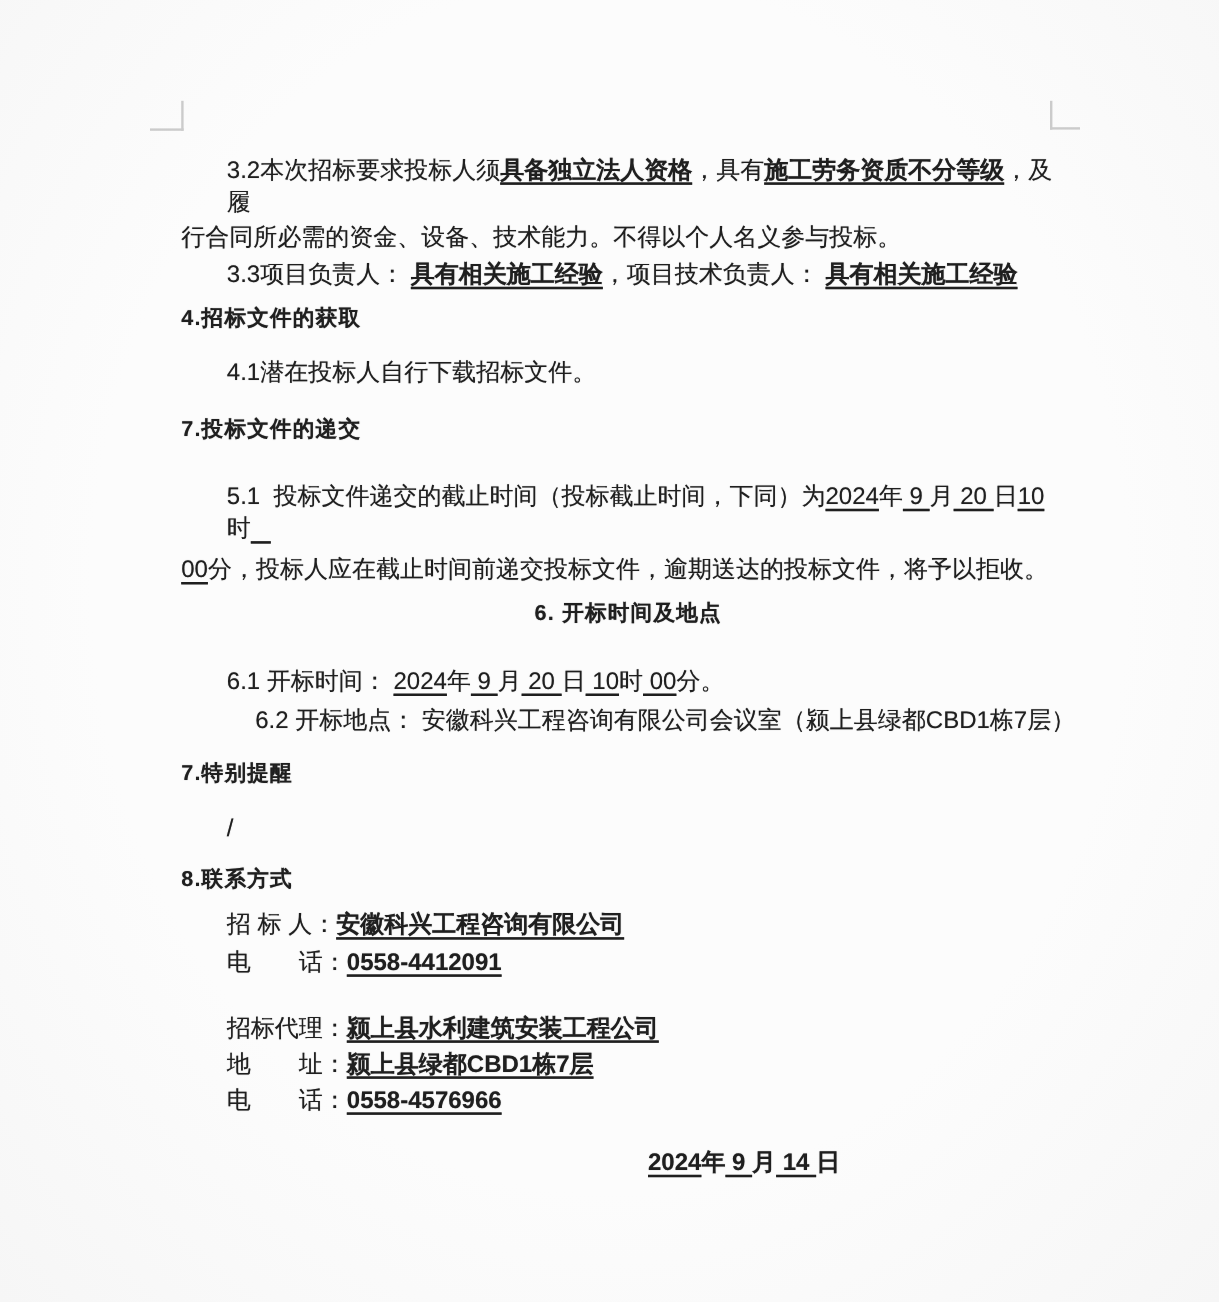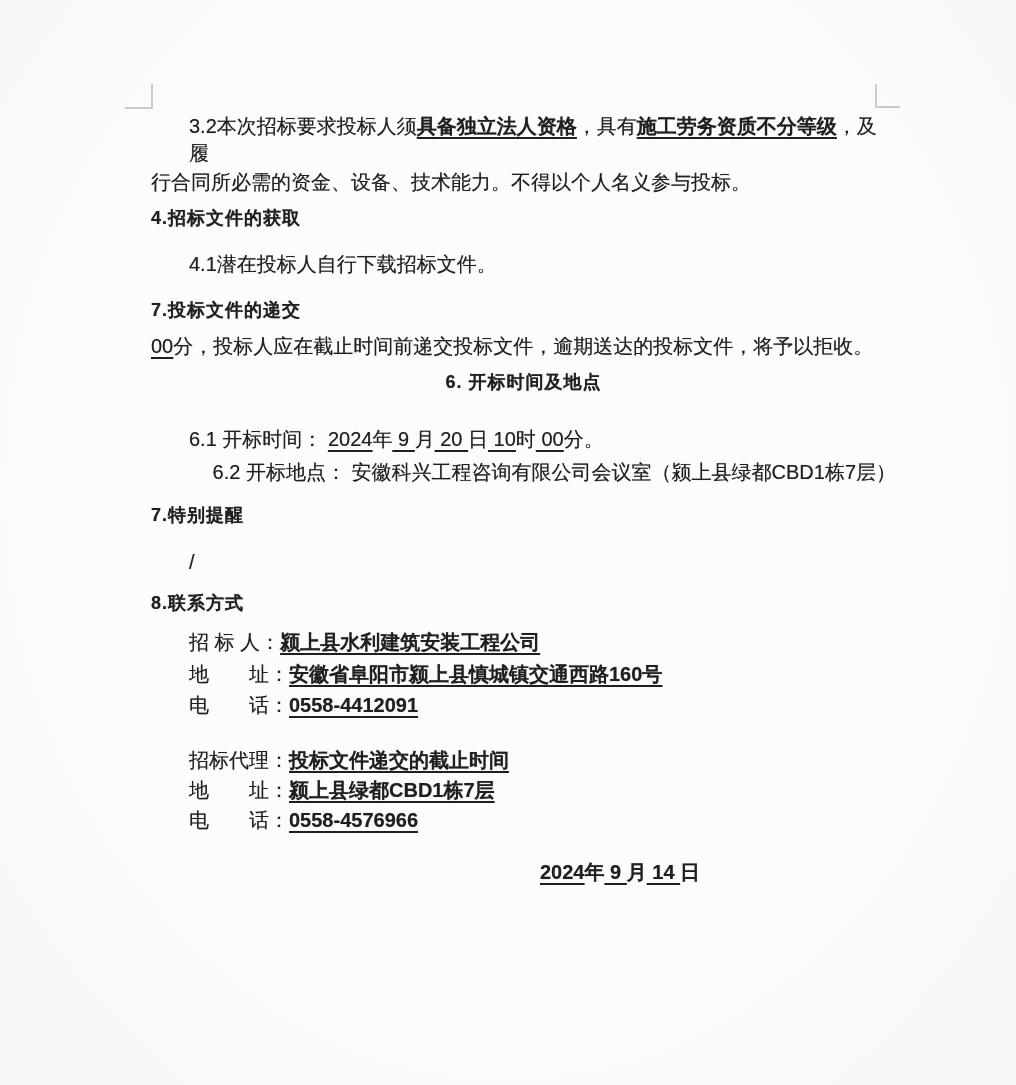--- a/index.html
+++ b/index.html
@@ -19,21 +19,21 @@
   .corner { position: absolute; }
   .corner-tl {
     left: 125px; top: 84px; width: 26px; height: 23px;
     border-right: 2px solid #cbcbcb; border-bottom: 2px solid #cbcbcb;
   }
   .corner-tr {
     left: 875px; top: 84px; width: 23px; height: 22px;
     border-left: 2px solid #cbcbcb; border-bottom: 2px solid #cbcbcb;
   }
   .content {
-    position: absolute; left: 151px; top: 0; width: 745px;
+    position: absolute; left: 151px; top: 16px; width: 745px;
   }
   p { margin: 0; }
   .body {
     font-size: 20px; line-height: 27px;
     white-space: pre-wrap;
     text-shadow: 0 0 0.7px rgba(31,31,31,0.55);
   }
   .h {
     font-size: 18px; line-height: 32px; font-weight: 700;
     letter-spacing: 1px; white-space: pre-wrap;
@@ -75,50 +75,51 @@
 
   <div class="corner corner-tl"></div>
   <div class="corner corner-tr"></div>
 
   <div class="content">
 
     <p class="body ind mt-p32l1"><span>3.2本次招标要求投标人须</span><span class="bu">具备独立法人资格</span><span>，具有</span><span class="bu">施工劳务资质不分等级</span><span>，及履</span></p>
 
     <p class="body mt-p32l2"><span>行合同所必需的资金、设备、技术能力。不得以个人名义参与投标。</span></p>
 
+    <p class="body ind mt-p33"><span>3.3项目负责人： </span><span class="bu">具有相关施工经验</span><span>，项目技术负责人： </span><span class="bu">具有相关施工经验</span></p>
 
 
     <p class="h mt-h4">4.招标文件的获取</p>
 
     <p class="body ind mt-p41"><span>4.1潜在投标人自行下载招标文件。</span></p>
 
     <p class="h mt-h5">7.投标文件的递交</p>
 
+    <p class="body ind mt-p51a"><span>5.1  投标文件递交的截止时间（投标截止时间，下同）为</span><span class="u">2024</span><span>年</span><span class="u"> 9 </span><span>月</span><span class="u"> 20 </span><span>日</span><span class="u">10</span><span>时</span><span class="u">&nbsp;&nbsp;&nbsp;</span></p>
 
     <p class="body mt-p51b"><span class="u">00</span><span>分，投标人应在截止时间前递交投标文件，逾期送达的投标文件，将予以拒收。</span></p>
 
     <p class="h mt-h6">6. 开标时间及地点</p>
 
     <p class="body ind mt-p61"><span>6.1 开标时间： </span><span class="u">2024</span><span>年</span><span class="u"> 9 </span><span>月</span><span class="u"> 20 </span><span>日</span><span class="u"> 10</span><span>时</span><span class="u"> 00</span><span>分。</span></p>
 
     <p class="body ind mt-p62"><span>6.2 开标地点： 安徽科兴工程咨询有限公司会议室（颍上县绿都CBD1栋7层）</span></p>
 
     <p class="h mt-h7">7.特别提醒</p>
 
     <p class="body ind mt-p7"><span>/</span></p>
 
     <p class="h mt-h8">8.联系方式</p>
 
-    <p class="body ind mt-c1"><span>招 标 人：</span><span class="bu">颍上县水利建筑安装工程公司</span></p>
+    <p class="body ind mt-c1"><span>招 标 人：</span><span class="bu">安徽科兴工程咨询有限公司</span></p>
 
-    <p class="body ind mt-c2"><span>地　　址：</span><span class="bu">安徽省阜阳市颍上县慎城镇交通西路160号</span></p>
 
     <p class="body ind mt-c3"><span>电　　话：</span><span class="bu">0558-4412091</span></p>
 
-    <p class="body ind mt-c4"><span>招标代理：</span><span class="bu">投标文件递交的截止时间</span></p>
+    <p class="body ind mt-c4"><span>招标代理：</span><span class="bu">颍上县水利建筑安装工程公司</span></p>
 
     <p class="body ind mt-c5"><span>地　　址：</span><span class="bu">颍上县绿都CBD1栋7层</span></p>
 
     <p class="body ind mt-c6"><span>电　　话：</span><span class="bu">0558-4576966</span></p>
 
     <p class="body b mt-date"><span class="u">2024</span><span>年</span><span class="u"> 9 </span><span>月</span><span class="u"> 14 </span><span>日</span></p>
 
   </div>
 </div>
 

